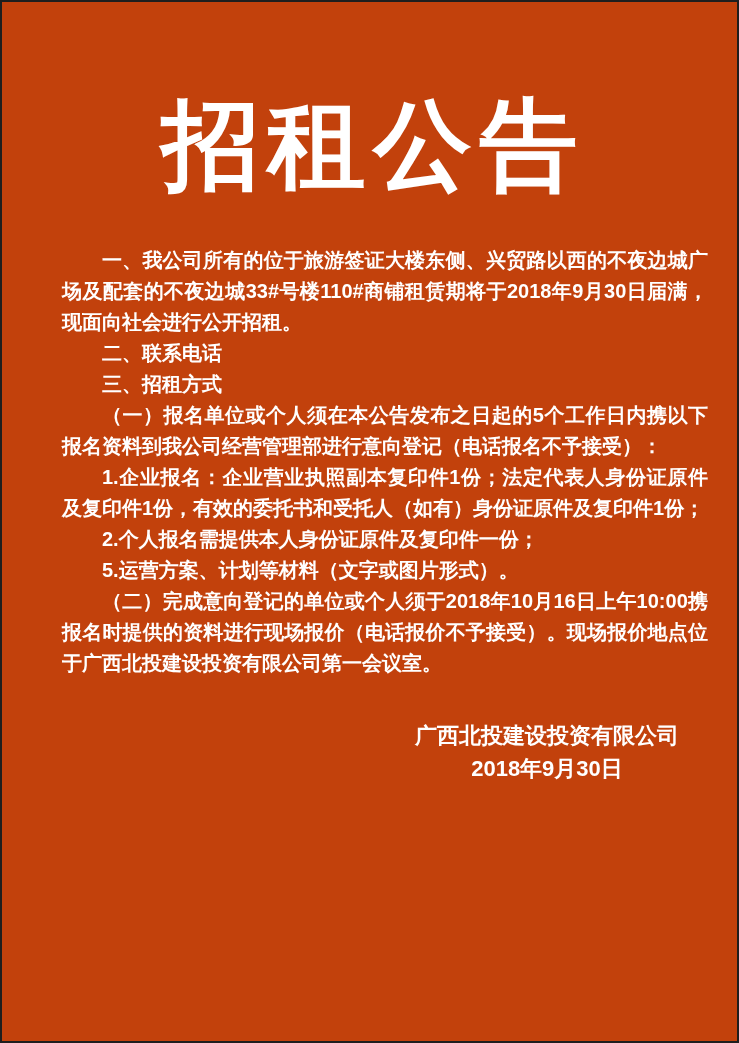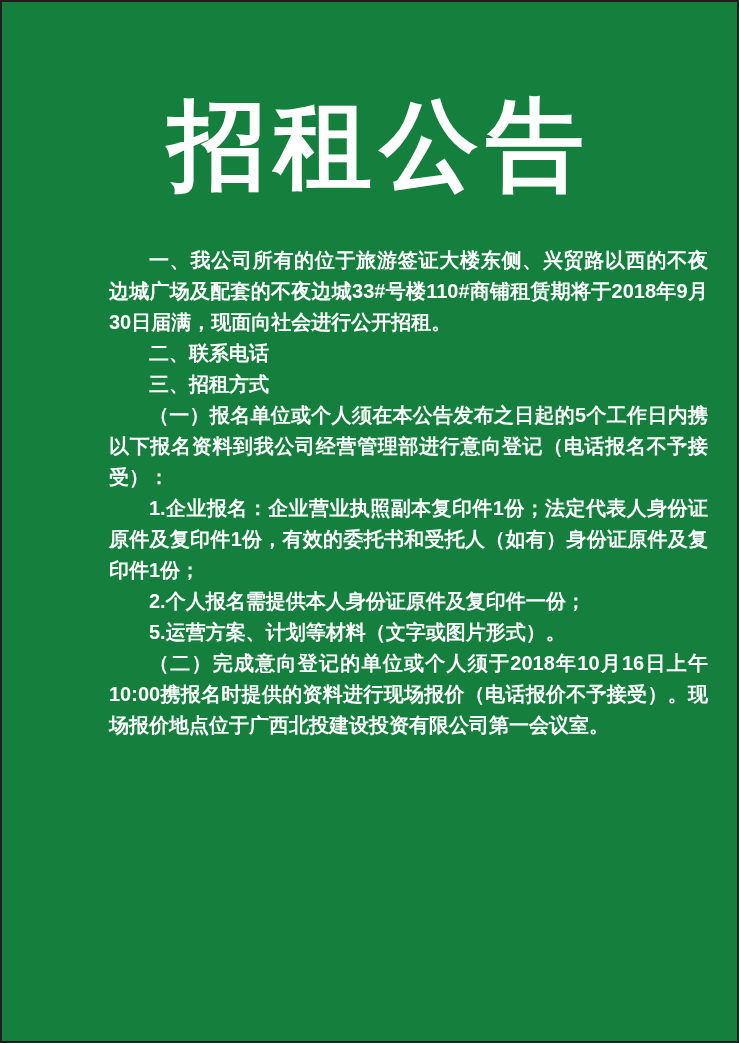--- a/index.html
+++ b/index.html
@@ -5,24 +5,23 @@
   html, body {
     margin: 0;
     padding: 0;
     background: #ffffff;
   }
   .poster {
     position: relative;
     width: 739px;
     height: 1043px;
     box-sizing: border-box;
-    background: #15803d;
+    background: #c2410c;
     border: 2px solid #1e1e1e;
     overflow: hidden;
-    padding-left: 13px;
   }
   .poster-title {
     margin: 78px 0 0 0;
     color: #ffffff;
     text-align: center;
     font-family: "DejaVu Serif", serif;
     font-weight: bold;
     font-size: 98px;
     line-height: 1.32;
     letter-spacing: 8px;
@@ -31,21 +30,20 @@
   .poster-body {
     margin-top: 36px;
     padding: 0 29px 0 60px;
     color: #ffffff;
     font-family: "Liberation Sans", "DejaVu Sans", sans-serif;
     font-weight: bold;
     font-size: 20px;
     line-height: 31px;
     text-align: justify;
     text-justify: inter-ideograph;
-    margin-left: 34px;
   }
   .poster-body p {
     margin: 0;
     text-indent: 2em;
   }
   .poster-signature {
     width: fit-content;
     margin: 40px 58px 0 auto;
     color: #ffffff;
     text-align: center;
@@ -66,14 +64,18 @@
     <p>一、我公司所有的位于旅游签证大楼东侧、兴贸路以西的不夜边城广场及配套的不夜边城33#号楼110#商铺租赁期将于2018年9月30日届满，现面向社会进行公开招租。</p>
     <p>二、联系电话</p>
     <p>三、招租方式</p>
     <p>（一）报名单位或个人须在本公告发布之日起的5个工作日内携以下报名资料到我公司经营管理部进行意向登记（电话报名不予接受）：</p>
     <p>1.企业报名：企业营业执照副本复印件1份；法定代表人身份证原件及复印件1份，有效的委托书和受托人（如有）身份证原件及复印件1份；</p>
     <p>2.个人报名需提供本人身份证原件及复印件一份；</p>
     <p>5.运营方案、计划等材料（文字或图片形式）。</p>
     <p>（二）完成意向登记的单位或个人须于2018年10月16日上午10:00携报名时提供的资料进行现场报价（电话报价不予接受）。现场报价地点位于广西北投建设投资有限公司第一会议室。</p>
   </div>
 
+  <div class="poster-signature">
+    <div>广西北投建设投资有限公司</div>
+    <div>2018年9月30日</div>
+  </div>
 
 </div>
 
 </body></html>

